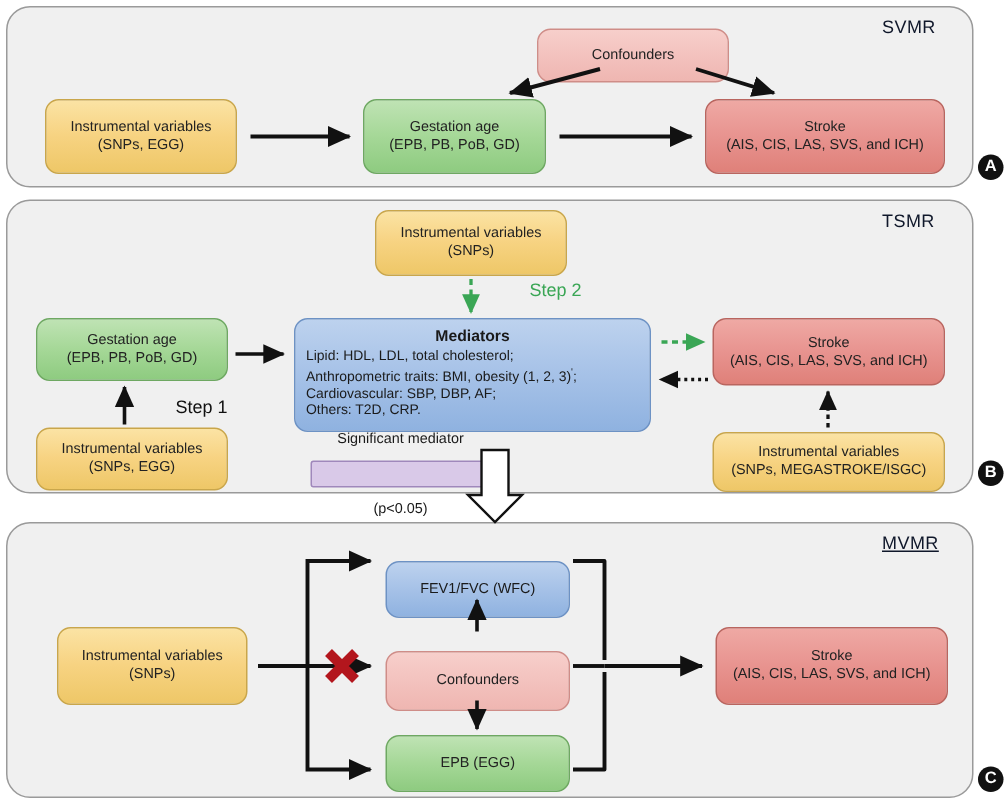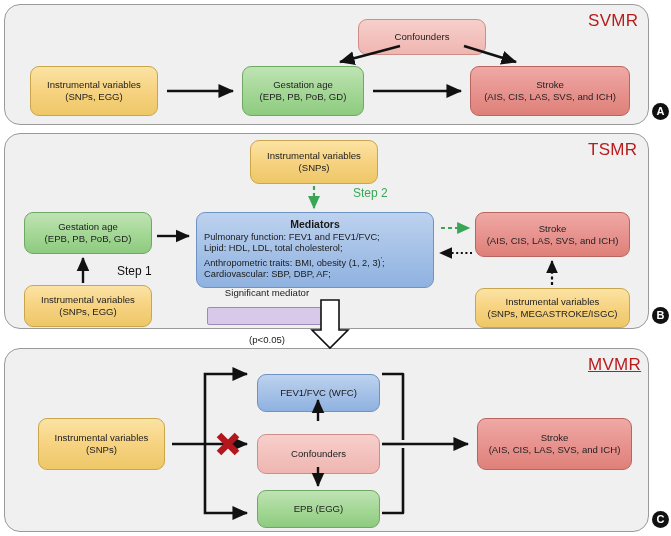--- a/index.html
+++ b/index.html
@@ -13,22 +13,22 @@
   
   .panel{
     position:absolute;
     background:#f0f0f0;
     border:1px solid #9a9a9a;
     border-radius:16px;
     box-sizing:border-box;
   }
   .panel-title{
     position:absolute;
-    font-size:17px;
-    color:#b91c1c;
+    font-size:12px;
+    color:#0f172a;
     letter-spacing:.3px;
     white-space:nowrap;
   }
   .panel-badge{
     position:absolute;
     width:17px;height:17px;border-radius:50%;
     background:#111;color:#fff;
     font-size:11px;font-weight:bold;
     display:flex;align-items:center;justify-content:center;
     line-height:1;
@@ -145,24 +145,24 @@
     <span class="ln">(EPB, PB, PoB, GD)</span>
   </div>
 
   <div class="node n-yellow" style="left:24px;top:285px;width:128px;height:42px;">
     <span class="ln">Instrumental variables</span>
     <span class="ln">(SNPs, EGG)</span>
   </div>
 
   <div class="node n-blue mediators" style="left:196px;top:212px;width:238px;height:76px;">
     <span class="mhead">Mediators</span>
-    <span class="mbody">Pulmonary function: FEV1 and FEV1/FVC;</span>
     <span class="mbody">Lipid: HDL, LDL, total cholesterol;</span>
     <span class="mbody"><span>Anthropometric traits: BMI, obesity (1, 2, 3)</span><span class="sup">'</span>;</span>
     <span class="mbody">Cardiovascular: SBP, DBP, AF;</span>
+    <span class="mbody">Others: T2D, CRP.</span>
   </div>
 
   <div class="node n-red" style="left:475px;top:212px;width:155px;height:45px;">
     <span class="ln">Stroke</span>
     <span class="ln">(AIS, CIS, LAS, SVS, and ICH)</span>
   </div>
 
   <div class="node n-yellow" style="left:475px;top:288px;width:155px;height:40px;">
     <span class="ln">Instrumental variables</span>
     <span class="ln">(SNPs, MEGASTROKE/ISGC)</span>

